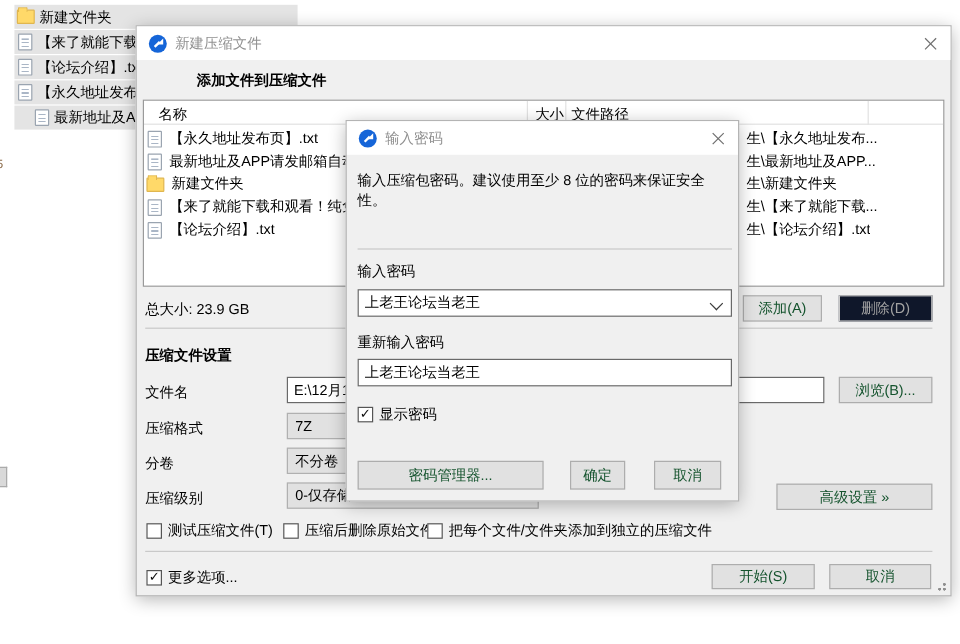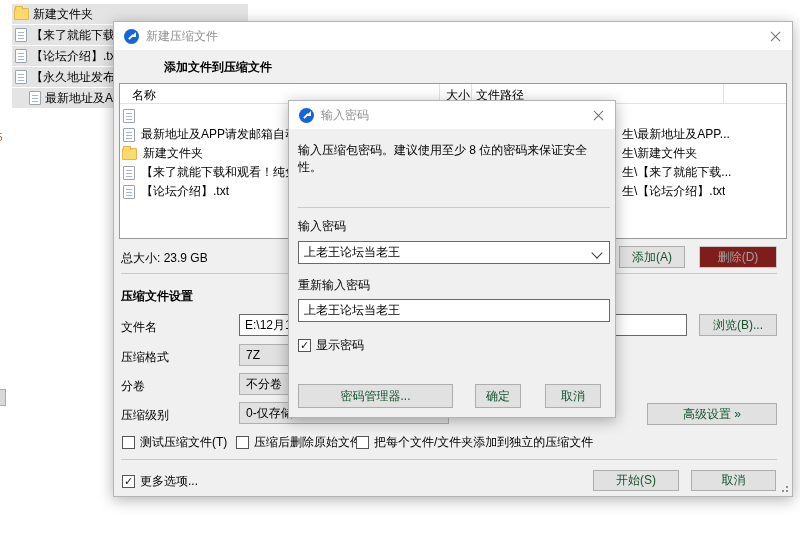--- a/index.html
+++ b/index.html
@@ -32,21 +32,21 @@
        radial-gradient(circle at 8px 4px,#8f8f8f 1px,transparent 1.4px),
        radial-gradient(circle at 4px 8px,#8f8f8f 1px,transparent 1.4px); }
 
   
   .dialog { position:absolute; background:#f0f0f0; border:1px solid #b4b4b4; box-shadow:0 3px 14px rgba(0,0,0,.30); }
   .titlebar { position:absolute; left:0; top:0; right:0; height:28px; background:#fff; display:flex; align-items:center; padding-left:10px; }
   .titlebar .t { color:#909090; margin-left:7px; }
   .close-btn { position:absolute; right:0; top:0; width:34px; height:28px; display:flex; align-items:center; justify-content:center; }
 
   .btn { position:absolute; background:#e1e1e1; border:1px solid #adadad; display:flex; align-items:center; justify-content:center; font-size:12px; color:#14532d; }
-  .btn.disabled { background:#7f1d1d; border-color:#c9c9c9; color:#a2a2a2; }
+  .btn.disabled { background:#0f172a; border-color:#c9c9c9; color:#a2a2a2; }
   .field-input { position:absolute; background:#fff; border:1px solid #696969; display:flex; align-items:center; padding-left:5px; overflow:hidden; white-space:nowrap; }
   .combo-gray { position:absolute; background:#e1e1e1; border:1px solid #b0b0b0; display:flex; align-items:center; padding-left:6px; overflow:hidden; white-space:nowrap; }
   .lbl-abs { position:absolute; white-space:nowrap; }
   .bold { font-weight:bold; }
   .sep { position:absolute; height:1px; background:#c9c9c9; }
 
   .checkbox { display:inline-flex; align-items:center; gap:5px; position:absolute; white-space:nowrap; }
   .checkbox .box { width:13px; height:13px; background:#fff; border:1px solid #555; flex:none; display:flex; align-items:center; justify-content:center; font-size:11px; line-height:1; color:#111; }
   .checkbox .box::before { content:""; }
   .checkbox.checked .box::before { content:"\2713"; }
@@ -102,20 +102,22 @@
       <div class="hdr"></div>
       <div class="lbl-abs" style="left:12px; top:3px;">名称</div>
       <div class="lbl-abs" style="left:326px; top:3px;">大小</div>
       <div class="lbl-abs" style="left:356px; top:3px;">文件路径</div>
       <div class="col-sep" style="left:319px;"></div>
       <div class="col-sep" style="left:351px;"></div>
       <div class="col-sep" style="left:603px;"></div>
 
       <div class="lrow" style="top:22px;">
         <span class="icon-doc"></span>
+        <span class="nm">【永久地址发布页】.txt</span>
+        <span class="pth">生\【永久地址发布...</span>
       </div>
       <div class="lrow" style="top:41px;">
         <span class="icon-doc"></span>
         <span class="nm">最新地址及APP请发邮箱自动获</span>
         <span class="pth">生\最新地址及APP...</span>
       </div>
       <div class="lrow" style="top:60px;">
         <span class="icon-folder"></span>
         <span class="nm">新建文件夹</span>
         <span class="pth">生\新建文件夹</span>

